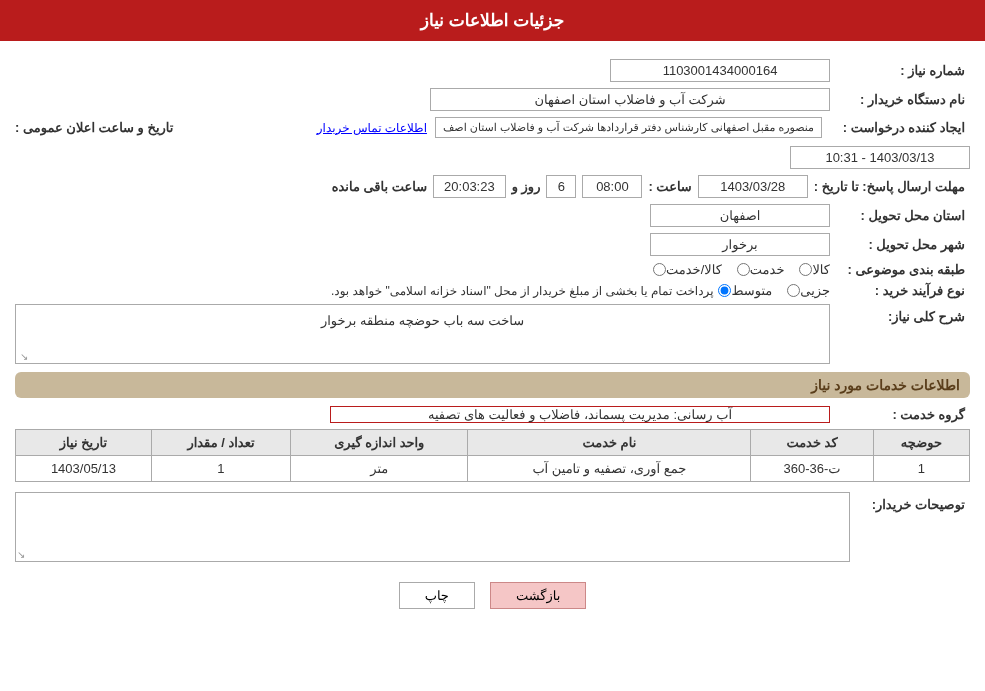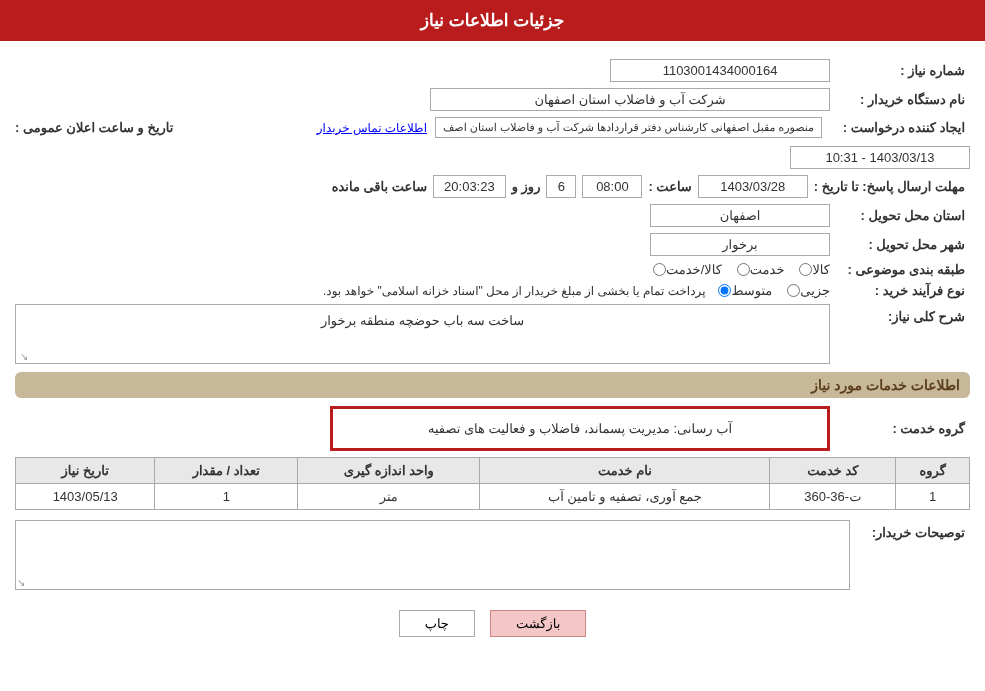--- a/index.html
+++ b/index.html
@@ -81,22 +81,22 @@
     }
     .text-area-box {
       width: 100%;
       border: 1px solid #aaa;
       min-height: 60px;
       background: #fff;
       padding: 5px;
       direction: rtl;
     }
     .service-group-box {
-      border: 3px solid #b91c1c;
-      padding: 12px 8px;
+      border: 1px solid #b91c1c;
+      padding: 0 8px;
       min-width: 500px;
       text-align: center;
       direction: rtl;
     }
     table.data-table {
       width: 100%;
       border-collapse: collapse;
       margin-top: 5px;
       font-size: 13px;
     }
@@ -141,21 +141,21 @@
     }
     .countdown {
       background: #fff;
       border: 1px solid #aaa;
       padding: 3px 10px;
       color: #333;
     }
     .note-text {
       font-size: 12px;
       color: #333;
-      margin-right: 13px;
+      margin-right: 5px;
     }
     .buyer-notes-area {
       display: flex;
       flex-direction: row;
       align-items: flex-start;
       margin: 8px 0;
     }
     .buyer-notes-label {
       font-weight: bold;
       min-width: 120px;
@@ -273,21 +273,21 @@
     <div class="section-divider">اطلاعات خدمات مورد نیاز</div>
 
     <div class="row">
       <span class="label">گروه خدمت :</span>
       <div class="service-group-box">آب رسانی: مدیریت پسماند، فاضلاب و فعالیت های تصفیه</div>
     </div>
 
     <table class="data-table">
       <thead>
         <tr>
-          <th>گروه</th>
+          <th>حوضچه</th>
           <th>کد خدمت</th>
           <th>نام خدمت</th>
           <th>واحد اندازه گیری</th>
           <th>تعداد / مقدار</th>
           <th>تاریخ نیاز</th>
         </tr>
       </thead>
       <tbody>
         <tr>
           <td>1</td>

